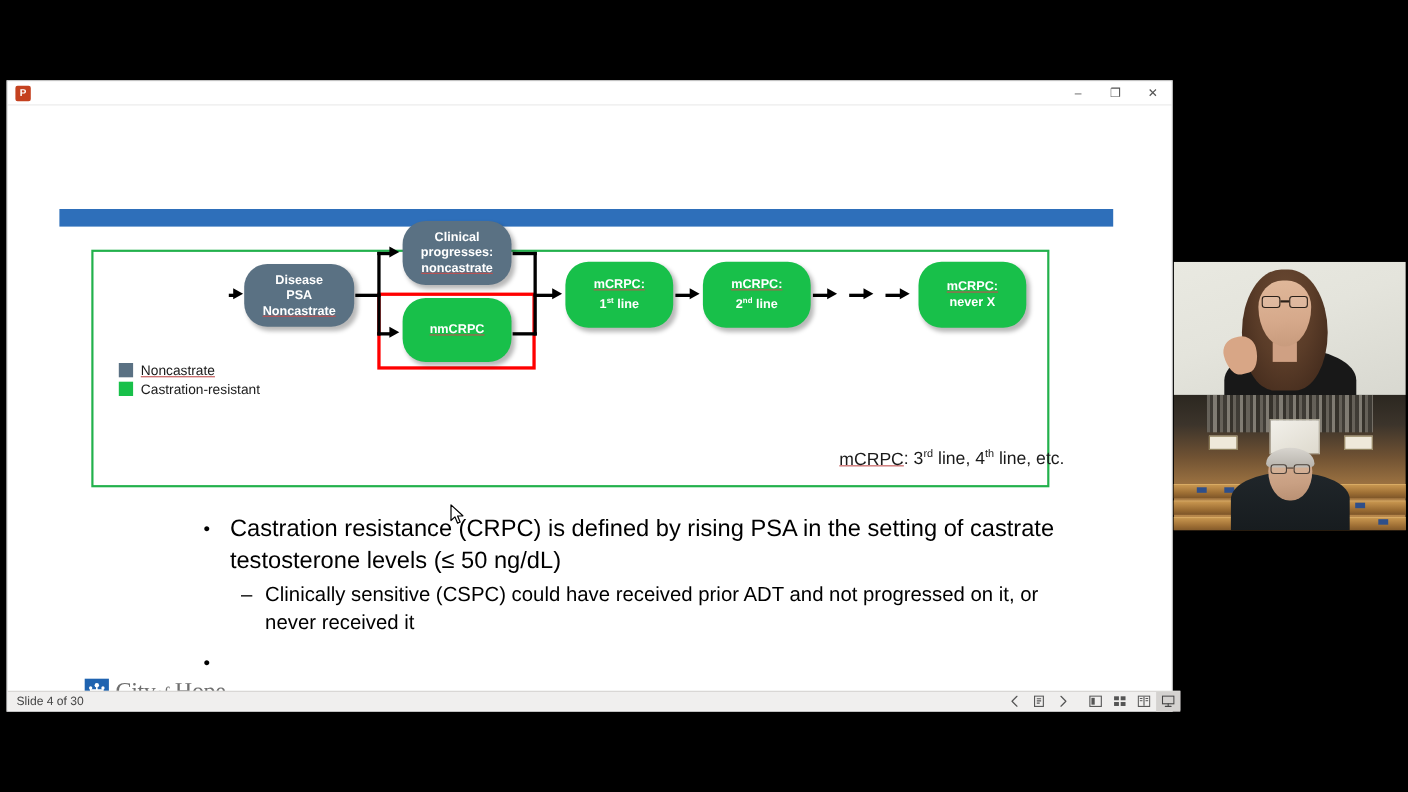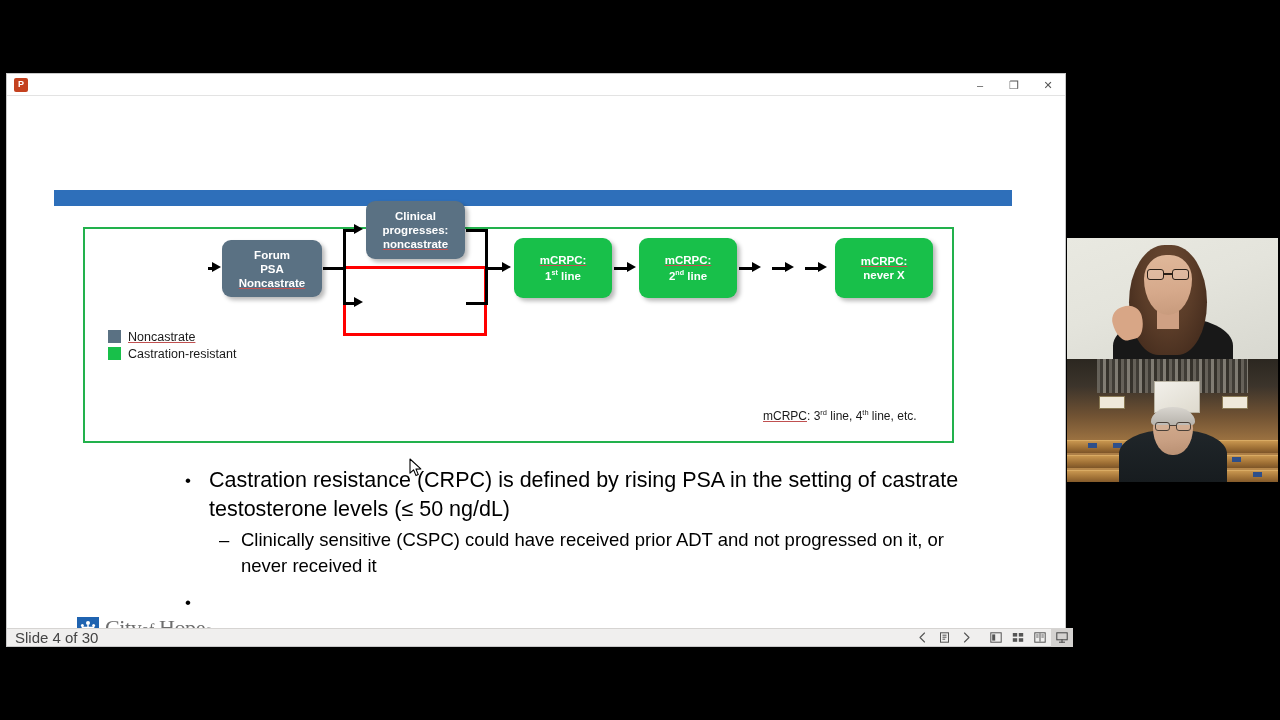--- a/index.html
+++ b/index.html
@@ -45,21 +45,21 @@
   }
 
   
   .diagram-frame {
     position:absolute; left:76px; top:131px; width:871px; height:216px;
     border:2px solid #22b14c; border-right-width:2px;
     background:transparent;
   }
 
   .node {
-    position:absolute; border-radius:9px; color:#ffffff;
+    position:absolute; border-radius:21px; color:#ffffff;
     font-weight:bold; font-size:11.5px; line-height:14px;
     display:flex; align-items:center; justify-content:center; text-align:center;
     box-shadow:3px 3px 4px rgba(0,0,0,0.28);
     padding:2px 4px;
   }
   .node.gray  { background:#5a7183; }
   .node.green { background:#18c04a; }
   .node .u { text-decoration:underline; text-decoration-color:#c05050; text-decoration-style:solid; }
 
   .arrow-h {
@@ -77,21 +77,21 @@
   .red-box {
     position:absolute; border:3px solid #ff0000; background:transparent;
   }
 
   .legend { position:absolute; font-size:12.5px; color:#1a1a1a; }
   .legend-row { display:flex; align-items:center; height:17px; }
   .legend-swatch { width:13px; height:13px; margin-right:7px; flex:0 0 auto; }
   .legend-row .lbl.u { text-decoration:underline; text-decoration-color:#c05050; }
 
   .footnote {
-    position:absolute; font-size:12px; color:#1a1a1a;
+    position:absolute; font-size:16px; color:#1a1a1a;
   }
   .footnote .u { text-decoration:underline; text-decoration-color:#c05050; }
   sup { font-size:0.62em; vertical-align:super; }
 
   
   .bullets { position:absolute; left:178px; top:370px; width:800px; color:#000; }
   .b1 { display:flex; font-size:21.5px; line-height:28.5px; margin-bottom:2px; }
   .b1 .dot { width:24px; flex:0 0 24px; font-size:17px; line-height:29px; }
   .b2 { display:flex; font-size:18.5px; line-height:26px; margin-left:34px; margin-top:4px; }
   .b2 .dash { width:22px; flex:0 0 22px; line-height:26px; }
@@ -105,21 +105,21 @@
   .logo-mark svg { display:block; }
   .logo-text { font-size:22px; color:#6e6e6e; letter-spacing:-0.4px; white-space:nowrap;
                font-family:"Liberation Serif", serif; }
   .logo-text .of { font-size:16px; }
   .logo-text .reg { font-size:10px; vertical-align:baseline; }
 
   
   .statusbar {
     position:absolute; left:0; bottom:0; width:1066px; height:18px;
     background:#f0efee; border-top:1px solid #d6d4d2;
-    display:flex; align-items:center; font-size:15px; color:#444;
+    display:flex; align-items:center; font-size:11px; color:#444;
   }
   .status-left { margin-left:8px; }
   .status-right { margin-left:auto; display:flex; align-items:center; height:18px; }
   .sb-btn {
     width:22px; height:18px; display:flex; align-items:center; justify-content:center;
     color:#555; font-size:11px;
   }
   .sb-btn.active { background:#d4d2d0; }
   .sb-btn svg { display:block; }
 
@@ -241,33 +241,36 @@
     </div>
 
     <div class="slide">
 
       <div class="blue-bar"></div>
 
       <div class="diagram-frame"></div>
 
 
       <div class="node gray" style="left:215px; top:144px; width:100px; height:57px; flex-direction:column;">
-        <div>Forum</div>
+        <div>Disease</div>
         <div>PSA</div>
         <div class="u">Noncastrate</div>
       </div>
 
       <div class="node gray" style="left:359px; top:105px; width:99px; height:58px; flex-direction:column;">
         <div>Clinical</div>
         <div>progresses:</div>
         <div class="u">noncastrate</div>
       </div>
 
       <div class="red-box" style="left:336px; top:170px; width:144px; height:70px;"></div>
 
+      <div class="node green" style="left:359px; top:175px; width:99px; height:58px;">
+        <div class="u">nmCRPC</div>
+      </div>
 
       <div class="node green" style="left:507px; top:142px; width:98px; height:60px; flex-direction:column;">
         <div class="u">mCRPC:</div>
         <div><span>1<sup>st</sup> line</span></div>
       </div>
 
       <div class="node green" style="left:632px; top:142px; width:98px; height:60px; flex-direction:column;">
         <div class="u">mCRPC:</div>
         <div><span>2<sup>nd</sup> line</span></div>
       </div>

